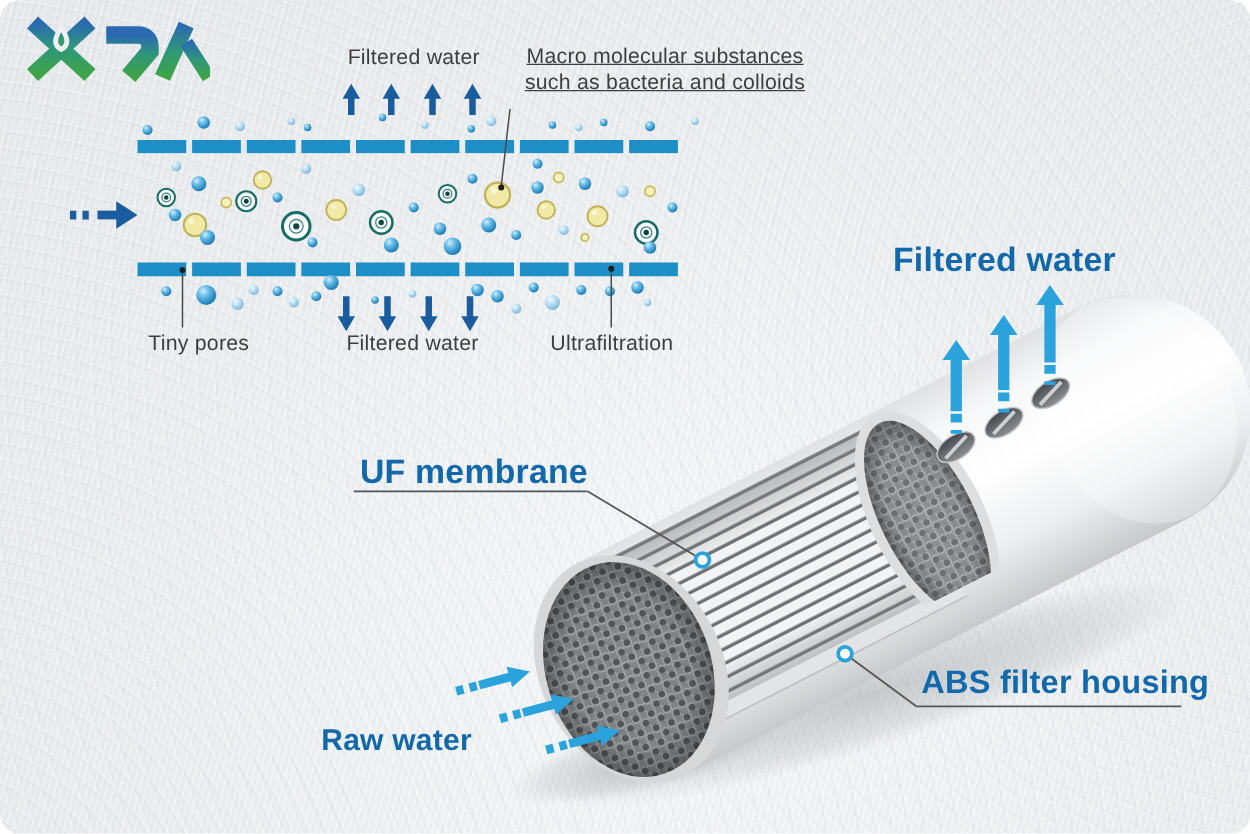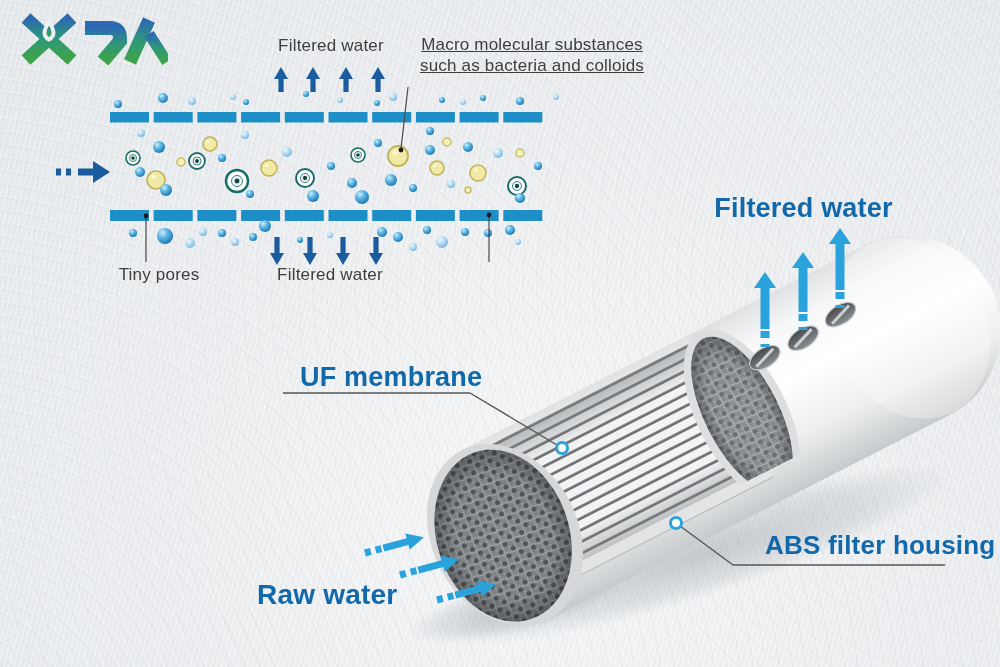--- a/index.html
+++ b/index.html
@@ -4,20 +4,21 @@
 <style>
   html,body{margin:0;padding:0;}
   .stage{
     position:relative;width:1000px;height:667px;overflow:hidden;
     font-family:"Liberation Sans","DejaVu Sans",sans-serif;
     background:
       repeating-radial-gradient(circle at -8% 118%, rgba(255,255,255,0) 0 9px, rgba(176,183,190,0.07) 9px 11px, rgba(255,255,255,0.16) 11px 13px),
       repeating-radial-gradient(circle at 108% 42%, rgba(255,255,255,0) 0 10px, rgba(176,183,190,0.06) 10px 12px, rgba(255,255,255,0.14) 12px 14px),
       repeating-linear-gradient(105deg, rgba(255,255,255,0.14) 0 2px, rgba(186,192,197,0.07) 2px 5px),
       radial-gradient(ellipse at 55% 75%, #f6f8f9 0%, #eceef0 55%, #e6e9ec 100%);
+    border-radius: 16px;
   }
   svg{display:block;}
   .abs{position:absolute;}
   .sm{position:absolute;font-size:17px;color:var(--small-text,#3e3e3e);text-align:center;letter-spacing:.2px;line-height:1.25;}
   .sm span{display:block;}
   .lg{position:absolute;font-weight:bold;color:var(--label-blue,#1168ab);letter-spacing:.2px;white-space:nowrap;}
 </style>
 </head>
 <body>
 
@@ -491,28 +492,29 @@
     <span>Macro molecular substances</span>
     <span>such as bacteria and colloids</span>
   </div>
   <div class="sm" style="left:99px;top:264px;width:120px;">
     <span>Tiny pores</span>
   </div>
   <div class="sm" style="left:255px;top:264px;width:150px;">
     <span>Filtered water</span>
   </div>
   <div class="sm" style="left:412px;top:264px;width:155px;">
+    <span>Ultrafiltration</span>
   </div>
 
   <div class="lg" style="left:706px;top:193px;width:195px;font-size:27px;text-align:center;">
     <span>Filtered water</span>
   </div>
-  <div class="lg" style="left:300px;top:362px;font-size:27px;">
+  <div class="lg" style="left:288px;top:362px;font-size:27px;">
     <span>UF membrane</span>
   </div>
-  <div class="lg" style="left:737px;top:530px;font-size:26px;margin-left:28px;">
+  <div class="lg" style="left:737px;top:530px;font-size:26px;">
     <span>ABS filter housing</span>
   </div>
-  <div class="lg" style="left:257px;top:579px;font-size:28px;">
+  <div class="lg" style="left:257px;top:579px;font-size:24px;">
     <span>Raw water</span>
   </div>
 
 </div>
 
 </body></html>

